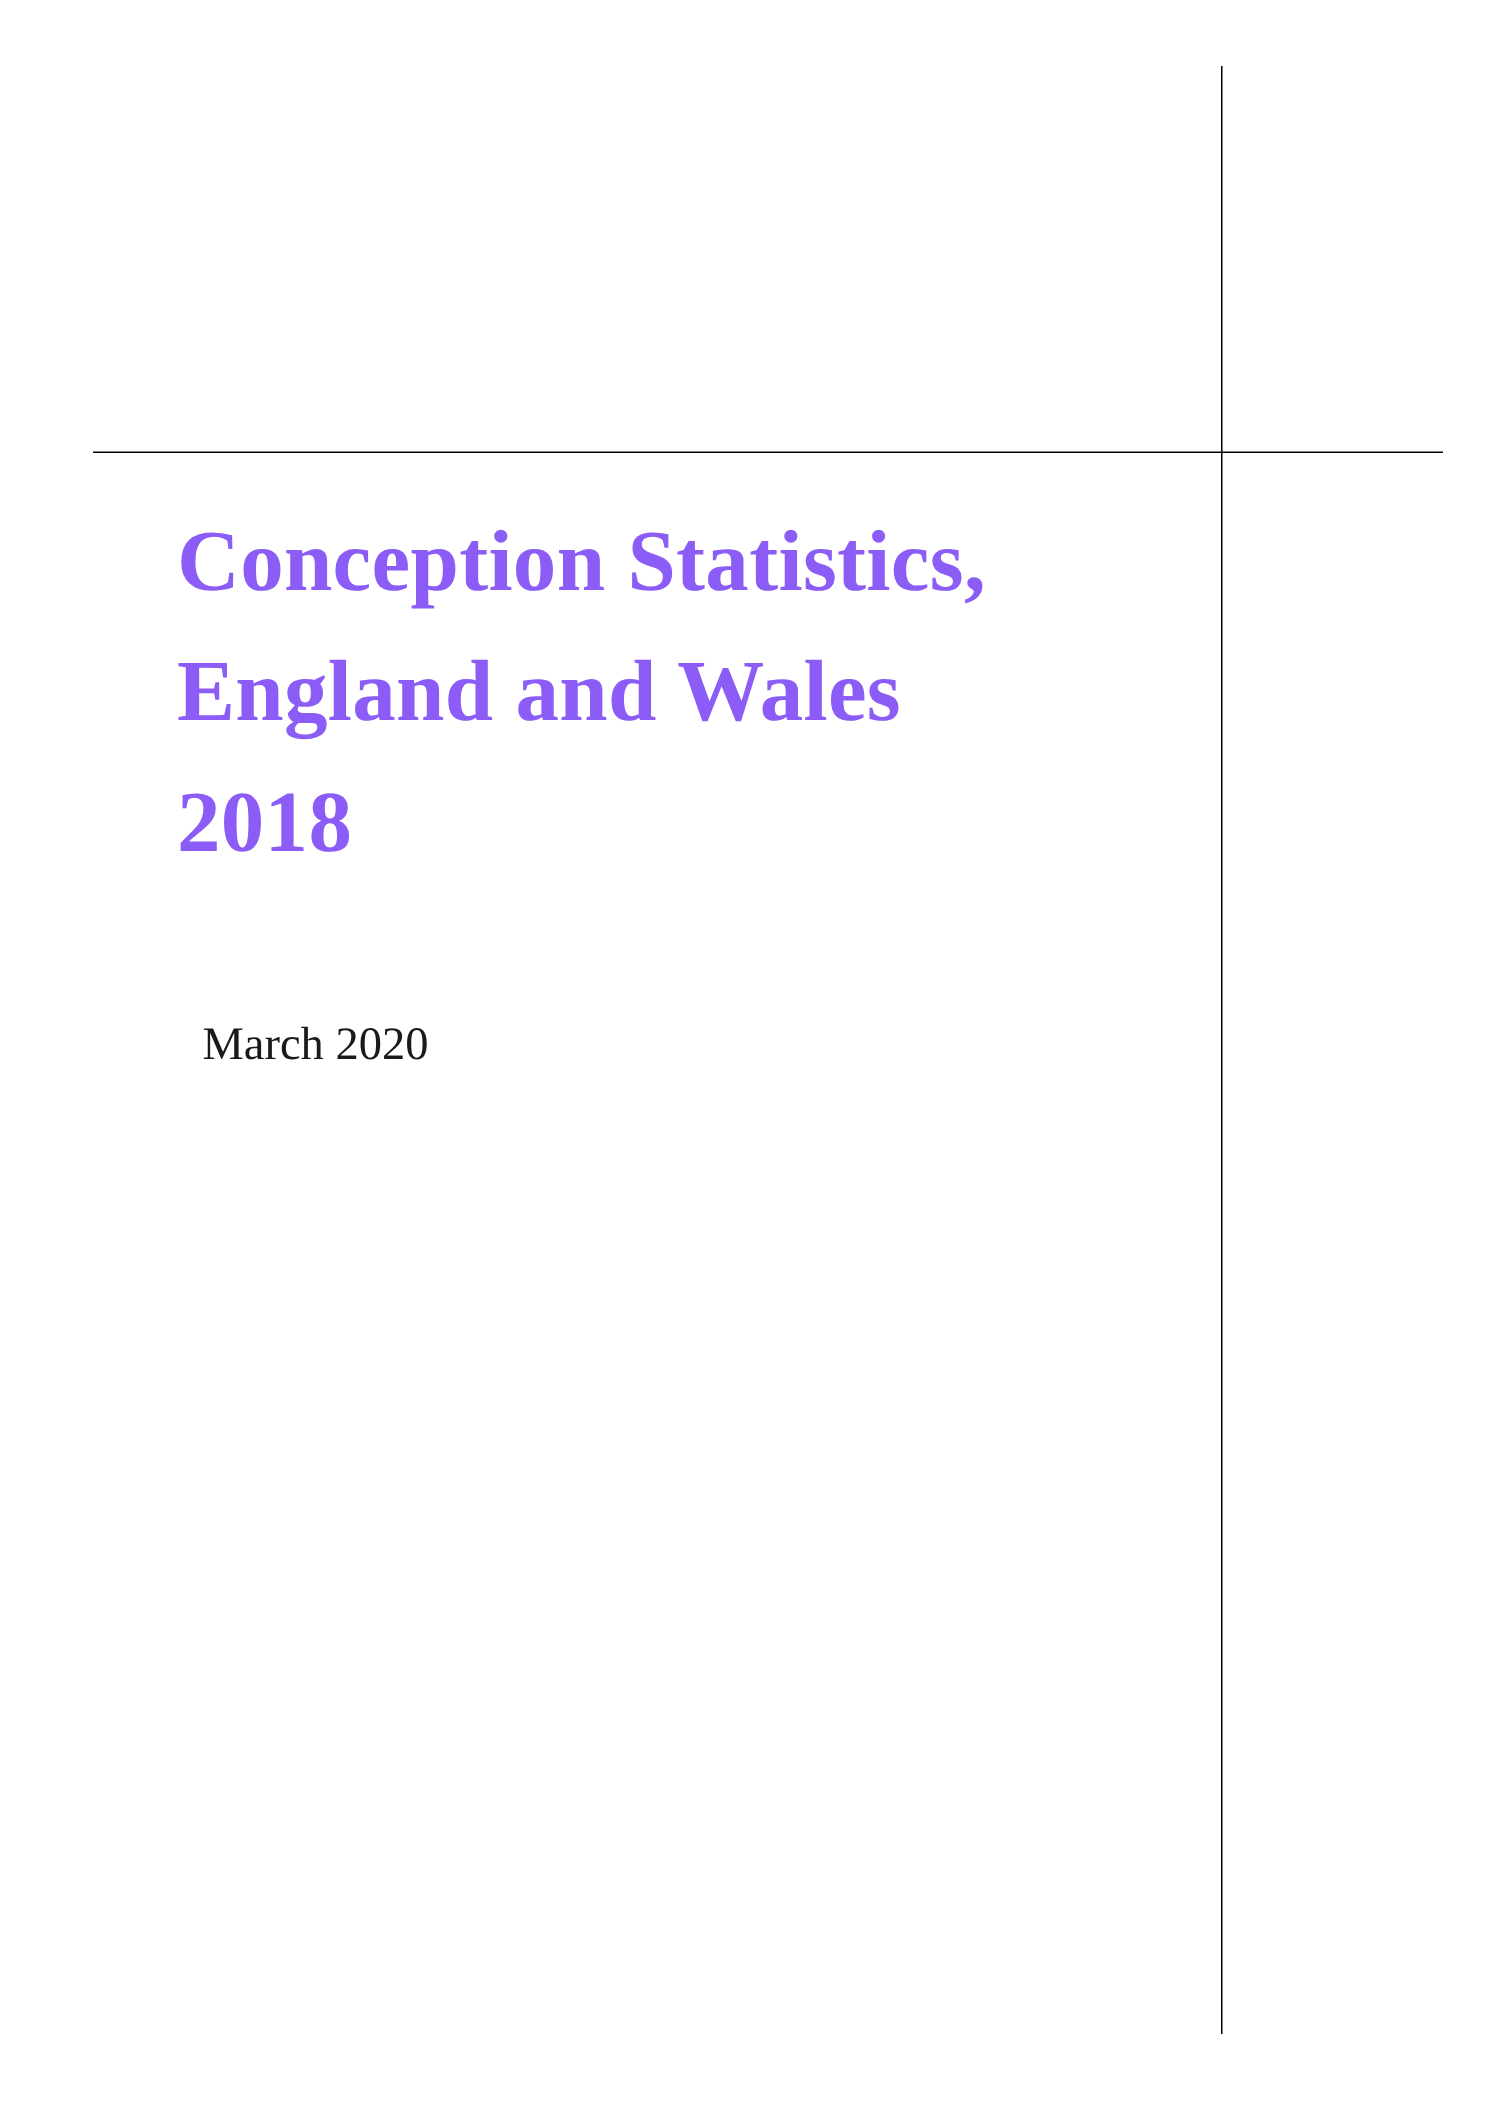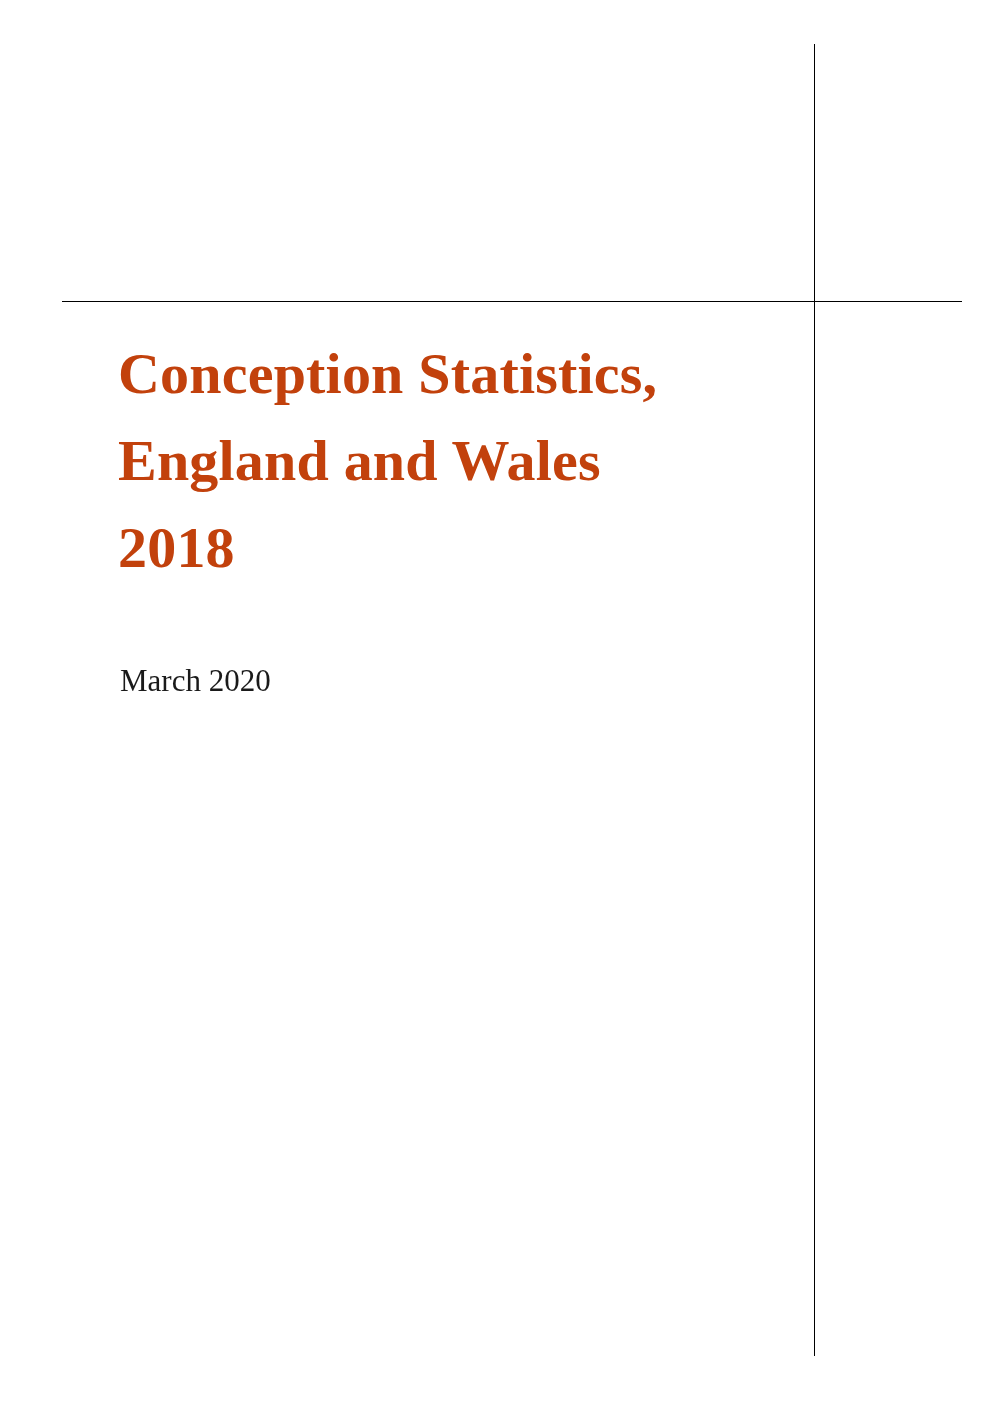--- a/index.html
+++ b/index.html
@@ -52,35 +52,35 @@
     left: 118px;
     top: 330px;
     width: 660px;
   }
   .doc-title {
     font-family: "Liberation Serif", serif;
     font-weight: bold;
     font-size: 58px;
     line-height: 87px;
     letter-spacing: 0.2px;
-    color: #c2410c;
+    color: #8b5cf6;
     margin: 0;
     white-space: pre-line;
   }
 
   
   .doc-date {
     position: absolute;
     left: 120px;
     top: 661px;
     font-family: "Liberation Serif", serif;
     font-size: 31px;
     line-height: 40px;
     color: #1a1a1a;
-    margin: 0;
+    margin: 15px;
   }
 </style>
 </head>
 <body>
 
 <div class="page">
 
   <div class="rule-horizontal"></div>
 
   <div class="rule-vertical"></div>

